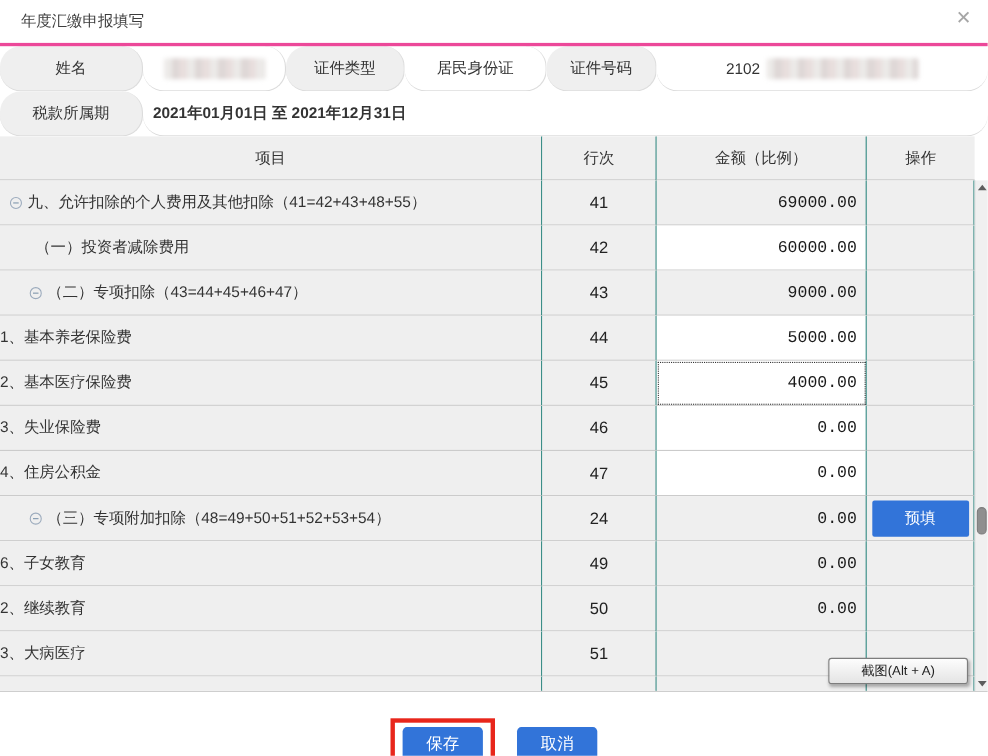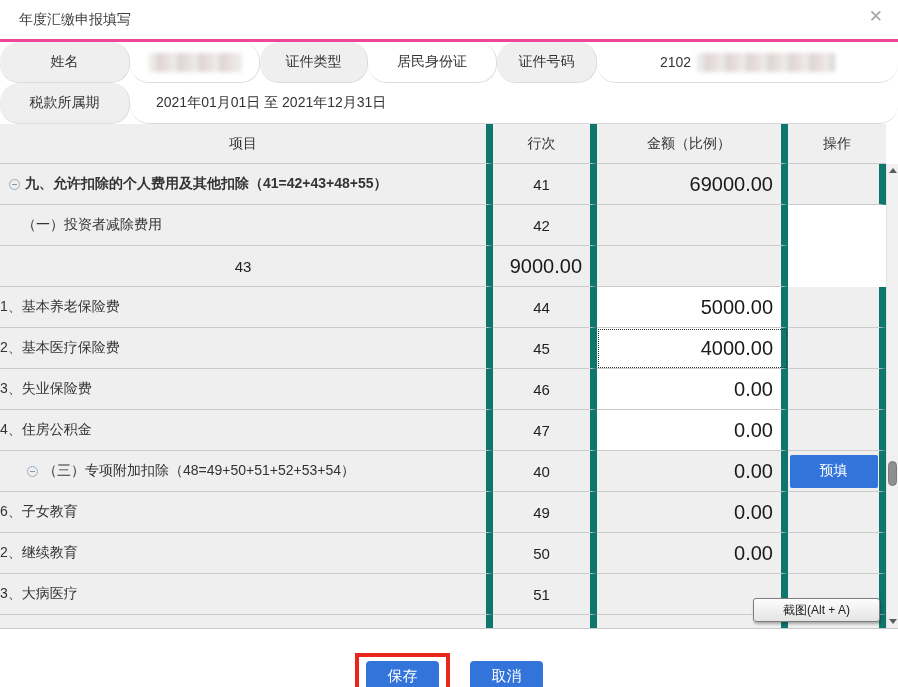--- a/index.html
+++ b/index.html
@@ -23,50 +23,50 @@
   .info-r2 { display:grid; grid-template-columns:130px 1fr; height:41px; }
   .info-cell {
     display:flex; align-items:center; justify-content:center;
     font-size:14px; color:#333;
     border-right:1px solid #dcdcdc; border-bottom:1px solid #dcdcdc;
     background:#fff;
     border-radius:19px;
   }
   .info-cell.lbl { background:#efefef; }
   .info-cell:last-child { border-right:none; }
-  .info-cell.left { justify-content:flex-start; padding-left:26px; }
+  .info-cell.left { justify-content:flex-start; padding-left:9px;font-weight:bold; }
   .redacted {
     height:19px; border-radius:2px;
     background:repeating-linear-gradient(90deg,#eceae8 0 7px,#ded7d6 7px 14px,#e8dedd 14px 21px);
     filter:blur(2px);
   }
   .redacted.name { width:92px; }
   .redacted.idnum { width:138px; margin-left:6px; }
   
   .table { position:relative; width:898px; border-bottom:1px solid #c9c9c9; }
   .thead, .row, .partial-row { display:grid; grid-template-columns:493px 104px 191px 98px; width:886px; }
   .thead { height:40px; }
   .row { height:41px; }
   .partial-row { height:13px; }
   .cell {
     background:#efefef;
-    border-right:7px solid #0f766e; border-bottom:1px solid #cbcbcb;
+    border-right:1px solid #0f766e; border-bottom:1px solid #cbcbcb;
     display:flex; align-items:center; font-size:14px; color:#333;
     overflow:hidden;
   }
   .thead .cell { justify-content:center; }
   .cell.line { justify-content:center; font-size:15px; color:#222;text-align:center; }
-  .cell.amount { justify-content:flex-end; padding-right:8px; font-size:20px; color:#1a1a1a; }
+  .cell.amount { justify-content:flex-end; padding-right:8px; font-size:15px; color:#1a1a1a;font-family:Liberation Mono, monospace; }
   .cell.amount.editable { background:#ffffff; }
   .cell.amount.focused { outline:1px dotted #333; outline-offset:-2px; }
   .cell.action { justify-content:center; }
   .partial-row .cell { border-bottom:none; }
-  .lvl0 { padding-left:9px;font-weight:bold; }
+  .lvl0 { padding-left:9px; }
   .lvl1 { padding-left:27px; }
-  .lvl1.noicon { padding-left:22px; }
+  .lvl1.noicon { padding-left:32px; }
   .lvl2.noicon { }
   .collapse-icon {
     width:11px; height:11px; border-radius:50%;
     border:1px solid #9cabbd; margin-right:5px; flex:0 0 auto;
     display:flex; align-items:center; justify-content:center; cursor:pointer;
   }
   .collapse-icon::after { content:""; display:block; width:5px; height:1px; background:#8097ad; }
   .prefill-btn {
     width:88px; height:33px; background:#3274d9; color:#fff; border:none;
     border-radius:2px; font-size:14px; cursor:pointer;
@@ -152,23 +152,28 @@
           </div>
           <div class="cell line">41</div>
           <div class="cell amount">69000.00</div>
           <div class="cell action"></div>
         </div>
         <div class="row">
           <div class="cell lvl1 noicon">
             <span>（一）投资者减除费用</span>
           </div>
           <div class="cell line">42</div>
-          <div class="cell action"></div>
-        </div>
-        <div class="row">
+          <div class="cell amount editable">60000.00</div>
+          <div class="cell action"></div>
+        </div>
+        <div class="row">
+          <div class="cell lvl1">
+            <span class="collapse-icon"></span>
+            <span>（二）专项扣除（43=44+45+46+47）</span>
+          </div>
           <div class="cell line">43</div>
           <div class="cell amount">9000.00</div>
           <div class="cell action"></div>
         </div>
         <div class="row">
           <div class="cell lvl2 noicon">
             <span>1、基本养老保险费</span>
           </div>
           <div class="cell line">44</div>
           <div class="cell amount editable">5000.00</div>
@@ -196,21 +201,21 @@
           </div>
           <div class="cell line">47</div>
           <div class="cell amount editable">0.00</div>
           <div class="cell action"></div>
         </div>
         <div class="row">
           <div class="cell lvl1">
             <span class="collapse-icon"></span>
             <span>（三）专项附加扣除（48=49+50+51+52+53+54）</span>
           </div>
-          <div class="cell line">40</div>
+          <div class="cell line">24</div>
           <div class="cell amount">0.00</div>
           <div class="cell action">
             <button class="prefill-btn">预填</button>
           </div>
         </div>
         <div class="row">
           <div class="cell lvl2 noicon">
             <span>6、子女教育</span>
           </div>
           <div class="cell line">49</div>

